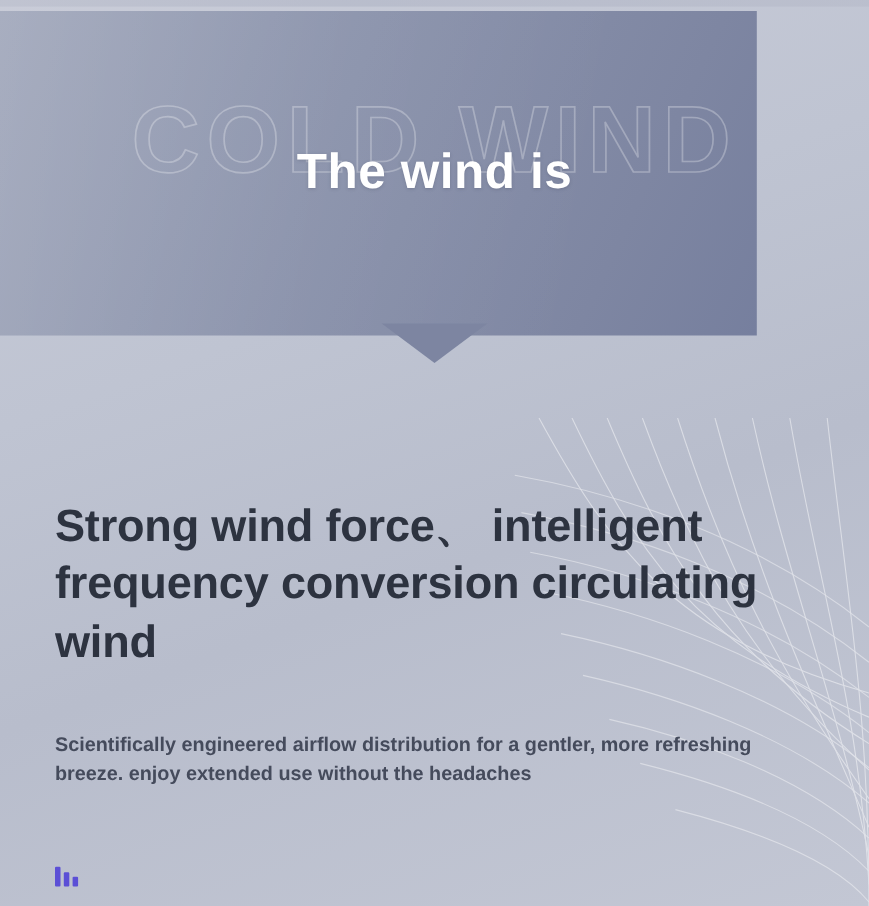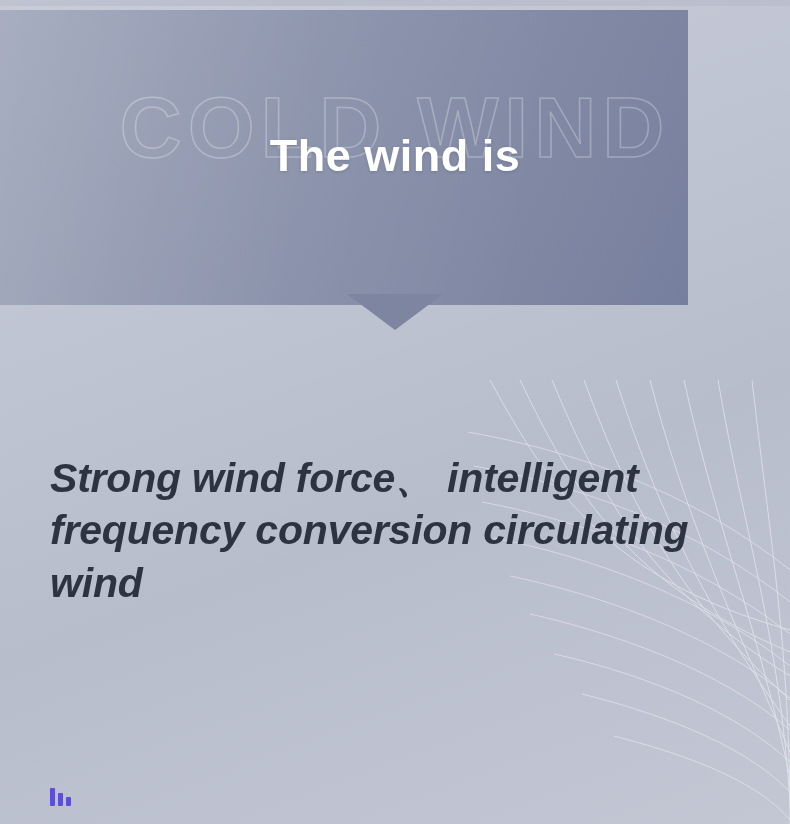--- a/index.html
+++ b/index.html
@@ -92,21 +92,20 @@
   .body-title {
     position: absolute;
     left: 50px;
     top: 452px;
     width: 710px;
     font-size: 41px;
     line-height: 1.28;
     font-weight: 700;
     color: #2d3340;
     letter-spacing: -0.2px;
-    font-style: italic;
   }
   .body-sub {
     position: absolute;
     left: 50px;
     top: 664px;
     width: 660px;
     font-size: 18px;
     line-height: 1.45;
     font-weight: 700;
     color: #454b5c;
@@ -178,20 +177,21 @@
         <path d="M50 196 C 136 214, 250 252, 330 318"></path>
         <path d="M70 234 C 150 252, 258 288, 330 350"></path>
         <path d="M94 274 C 166 290, 268 324, 330 382"></path>
         <path d="M122 314 C 186 330, 280 360, 330 412"></path>
         <path d="M154 356 C 208 370, 294 396, 330 440"></path>
       </g>
     </svg>
   </div>
 
   <div class="body-title">Strong wind force、 intelligent frequency conversion circulating wind</div>
+  <div class="body-sub">Scientifically engineered airflow distribution for a gentler, more refreshing breeze. enjoy extended use without the headaches</div>
 
   <div class="logo-mark">
     <i class="b1"></i>
     <i class="b2"></i>
     <i class="b3"></i>
   </div>
 
 </div>
 
 </body></html>

